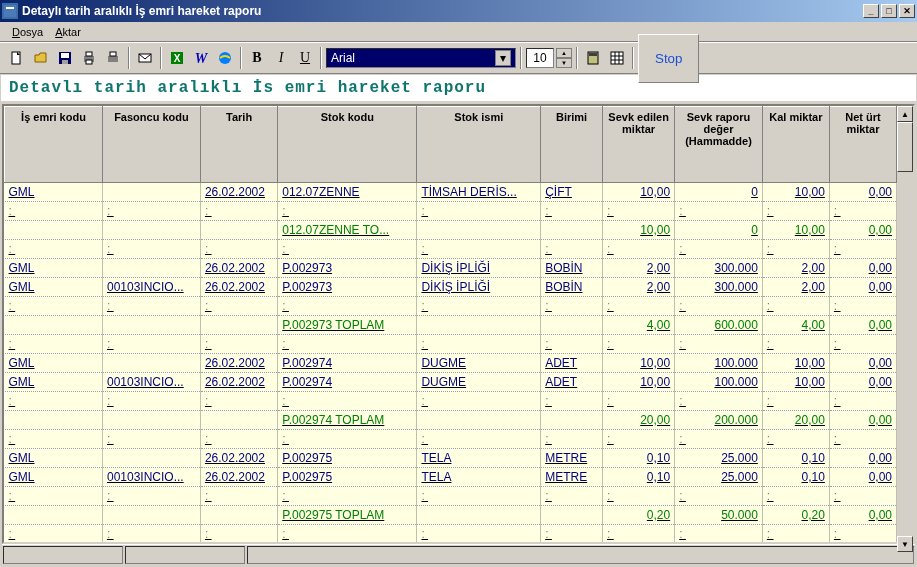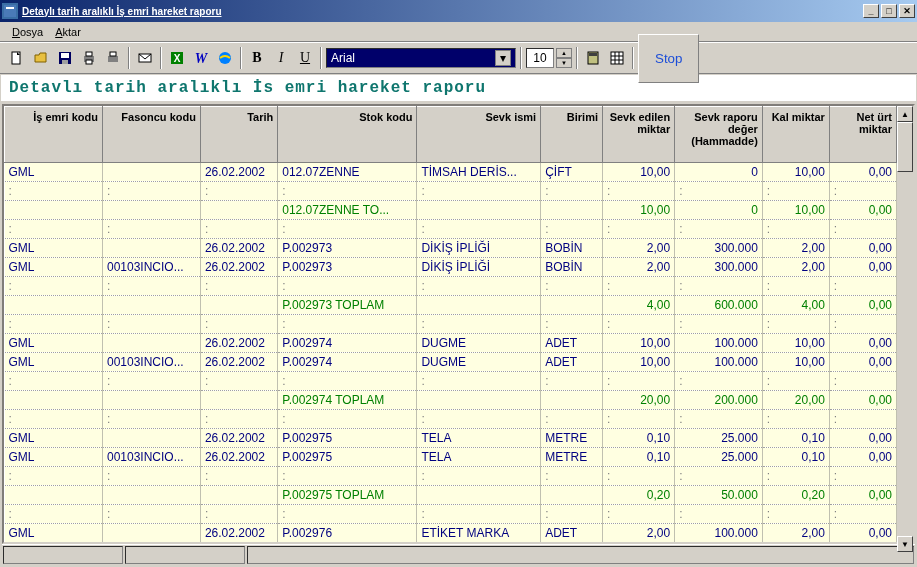--- a/index.html
+++ b/index.html
@@ -14,21 +14,21 @@
 .titlebar {
   height: 22px;
   background: linear-gradient(to right, #0a246a, #a6caf0);
   color: #fff;
   display: flex;
   align-items: center;
   padding: 0 2px;
   font-weight: bold;
 }
 .titlebar .icon { width: 16px; height: 16px; background:#3a6ea5; margin-right:4px; display:inline-flex; align-items:center; justify-content:center;}
-.titlebar .title { flex: 1; font-size:10px;text-decoration:underline;}
+.titlebar .title { flex: 1; font-size:12px;}
 .titlebar .winbtns { display:flex; gap:2px;}
 .titlebar .winbtn {
   width: 16px; height:14px; background:#d4d0c8;
   border: 1px solid #fff; border-right-color:#404040; border-bottom-color:#404040;
   font-size:9px; color:#000; display:flex; align-items:center; justify-content:center;
   font-family: Arial;
 }
 .menubar {
   height:20px; background:#d4d0c8; border-bottom:1px solid #808080;
   display:flex; align-items:center; padding:0 6px; gap:0;
@@ -73,24 +73,24 @@
   height: 440px;
   display:flex;
 }
 .grid-scroll { flex:1; overflow:hidden; display:flex; flex-direction:column;}
 .vtrack { width:16px; background:#d4d0c8;}
 .vtrack .arrow { height:16px; background:#d4d0c8; border:1px solid #fff; border-right-color:#404040; border-bottom-color:#404040; display:flex; align-items:center; justify-content:center; font-size:8px;}
 .vtrack .thumb { height:50px; background:#d4d0c8; border:1px solid #fff; border-right-color:#404040; border-bottom-color:#404040;}
 table { border-collapse:collapse; width:100%; table-layout:fixed;}
 thead th {
   background:#d4d0c8; border:1px solid #808080; border-top-color:#fff; border-left-color:#fff;
-  padding:4px 4px; font-weight:bold; font-size:11px; text-align:right;
-  vertical-align:top; height:56px;
-}
-tbody { background:#ffffe1; }
+  padding:4px 4px; font-weight:bold; font-size:11px; text-align:center;
+  vertical-align:top; height:76px;
+}
+tbody { background:#ffffe1;text-decoration:underline; }
 tbody td {
   border-bottom:1px dotted #a0a0a0; border-right:1px solid #c0c0b0;
   padding:2px 4px; height:18px; font-size:12px; color:#000080;
   white-space:nowrap; overflow:hidden; text-overflow:ellipsis;
 }
 tbody tr.total td { color:#008000; }
 tbody tr.empty td { color:#808080; }
 tbody td.num { text-align:right; }
 .statusbar { height:20px; background:#d4d0c8; border-top:1px solid #fff; display:flex;}
 .statusbar .panel { border:1px inset #808080; width:120px; height:18px; margin:1px;}
@@ -237,21 +237,21 @@
             <col class="col-sedd">
           <col class="col-kal">
             <col class="col-net">
         </colgroup>
         <thead>
           <tr>
             <th>İş emri kodu</th>
             <th>Fasoncu kodu</th>
             <th>Tarih</th>
             <th>Stok kodu</th>
-            <th>Sevk ismi</th>
+            <th>Stok ismi</th>
             <th>Birimi</th>
             <th>Sevk edilen miktar</th>
             <th>Sevk raporu değer (Hammadde)</th>
             <th>Kal miktar</th>
             <th>Net ürt miktar</th>
           </tr>
         </thead>
         <tbody id="tbody">
             <tr>
               <td>GML</td>

